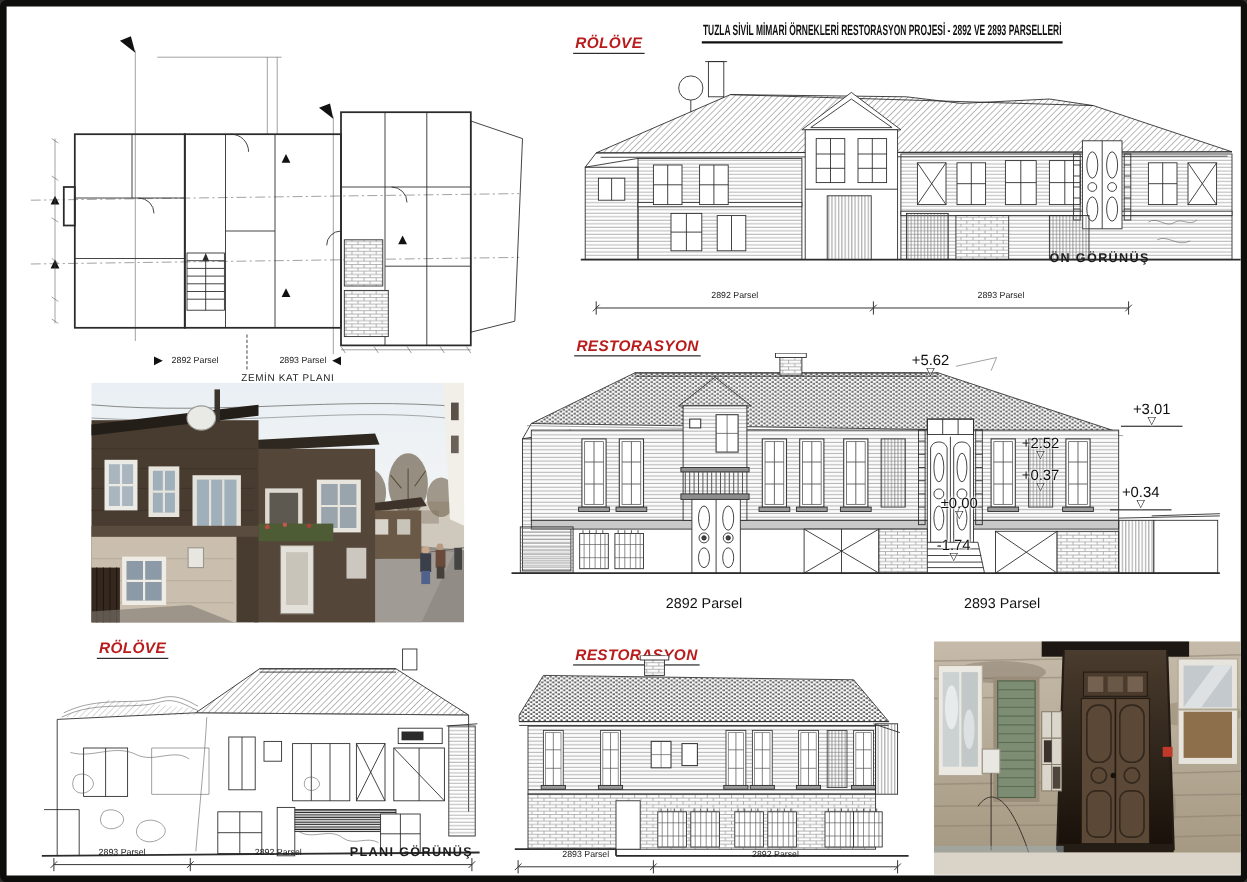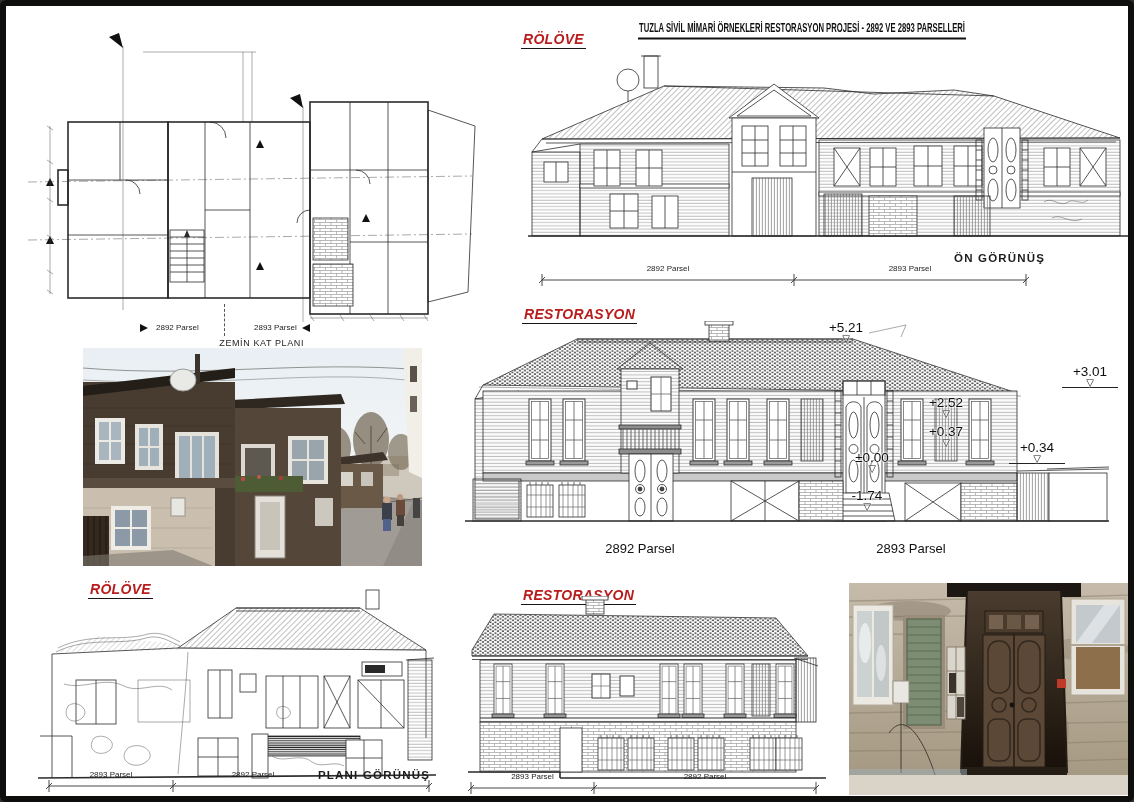--- a/index.html
+++ b/index.html
@@ -246,21 +246,21 @@
         <path d="M141,152 V184"></path>
       <rect x="300" y="150" width="38" height="42" fill="url(#vplank)" stroke="#2b2b2b"></rect>
       <rect x="345" y="152" width="48" height="40" fill="url(#brick)" stroke="#2b2b2b"></rect>
       <rect x="430" y="152" width="36" height="40" fill="url(#vplank)" stroke="#2b2b2b"></rect>
       <path d="M520,158 c8,-6 16,6 24,0 c6,-4 14,4 20,-2" class="thin"></path>
       <path d="M528,174 c10,-5 18,7 30,1" class="thin"></path>
 
       <line x1="4" y1="192" x2="604" y2="192" class="s2"></line>
     </g>
   </svg>
-  <span class="viewlabel" style="left:948px;top:246px">ÖN GÖRÜNÜŞ</span>
+  <span class="viewlabel" style="left:948px;top:223px">ÖN GÖRÜNÜŞ</span>
 
   <div class="dimline" style="left:536px;top:258px;width:484px">
     <span class="dl dim" style="left:0;width:252px">2892 Parsel</span>
     <span class="dl dim" style="left:252px;width:232px">2893 Parsel</span>
     <svg width="484" height="12">
       <g stroke="#333" stroke-width="0.9" fill="none">
         <line x1="0" y1="6" x2="484" y2="6"></line>
         <line x1="0" y1="0" x2="0" y2="12"></line>
           <line x1="252" y1="0" x2="252" y2="12"></line>
           <line x1="484" y1="0" x2="484" y2="12"></line>
@@ -368,24 +368,24 @@
         <rect x="556" y="152" width="32" height="48" fill="url(#vplank)" stroke="#2b2b2b"></rect>
         <rect x="588" y="152" width="58" height="48" class="sf"></rect>
         <line x1="586" y1="148" x2="648" y2="146"></line>
       </g>
 
       <line x1="4" y1="200" x2="648" y2="200" class="s2"></line>
     </g>
   </svg>
 
   <div class="lvl" style="left:812px;top:314px">
-    <span>+5.21</span>
+    <span>+5.62</span>
     <span class="tri">▽</span>
   </div>
-  <div class="lvl uline" style="left:1056px;top:358px">
+  <div class="lvl uline" style="left:1013px;top:358px">
     <span>+3.01</span>
     <span class="tri">▽</span>
   </div>
   <div class="lvl" style="left:912px;top:389px">
     <span>+2.52</span>
     <span class="tri">▽</span>
   </div>
   <div class="lvl" style="left:912px;top:418px">
     <span>+0.37</span>
     <span class="tri">▽</span>

